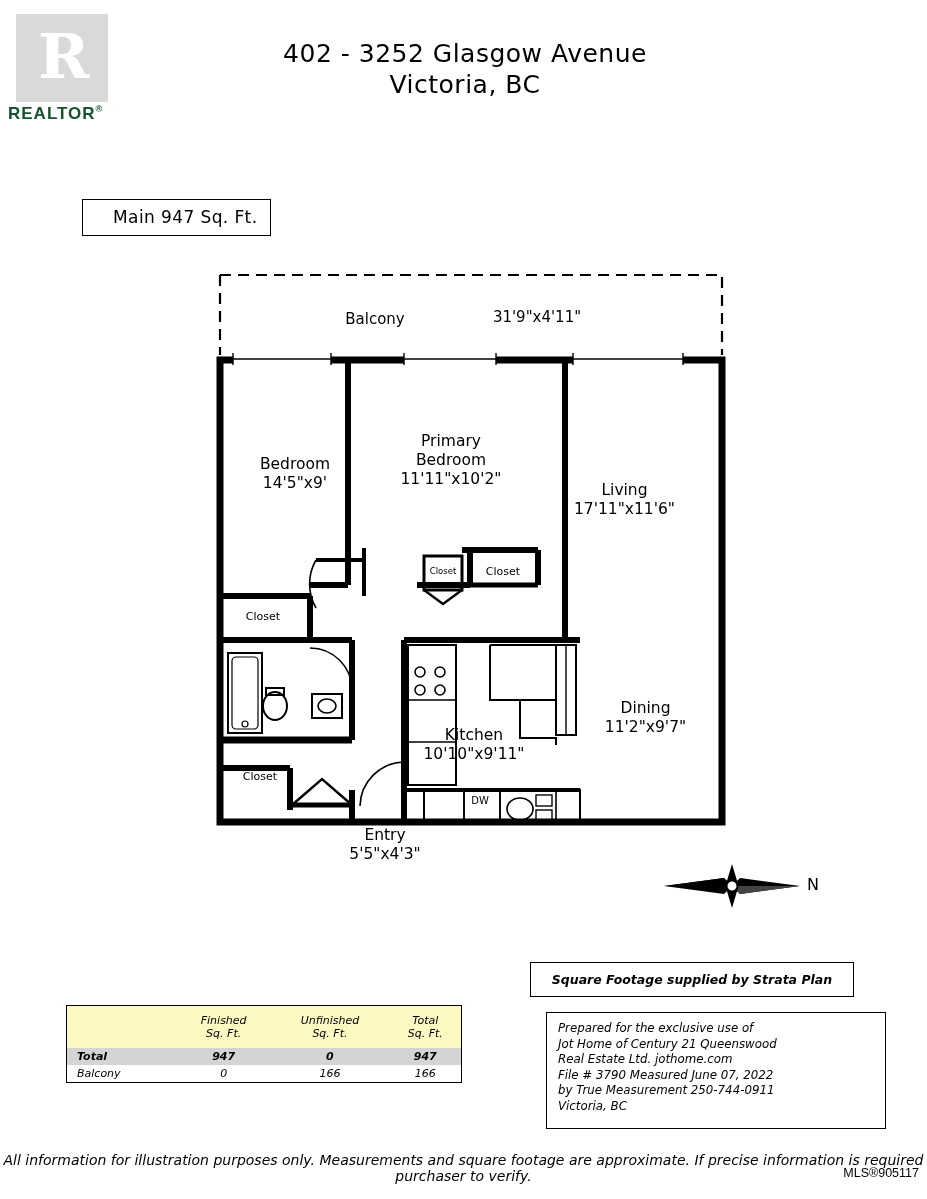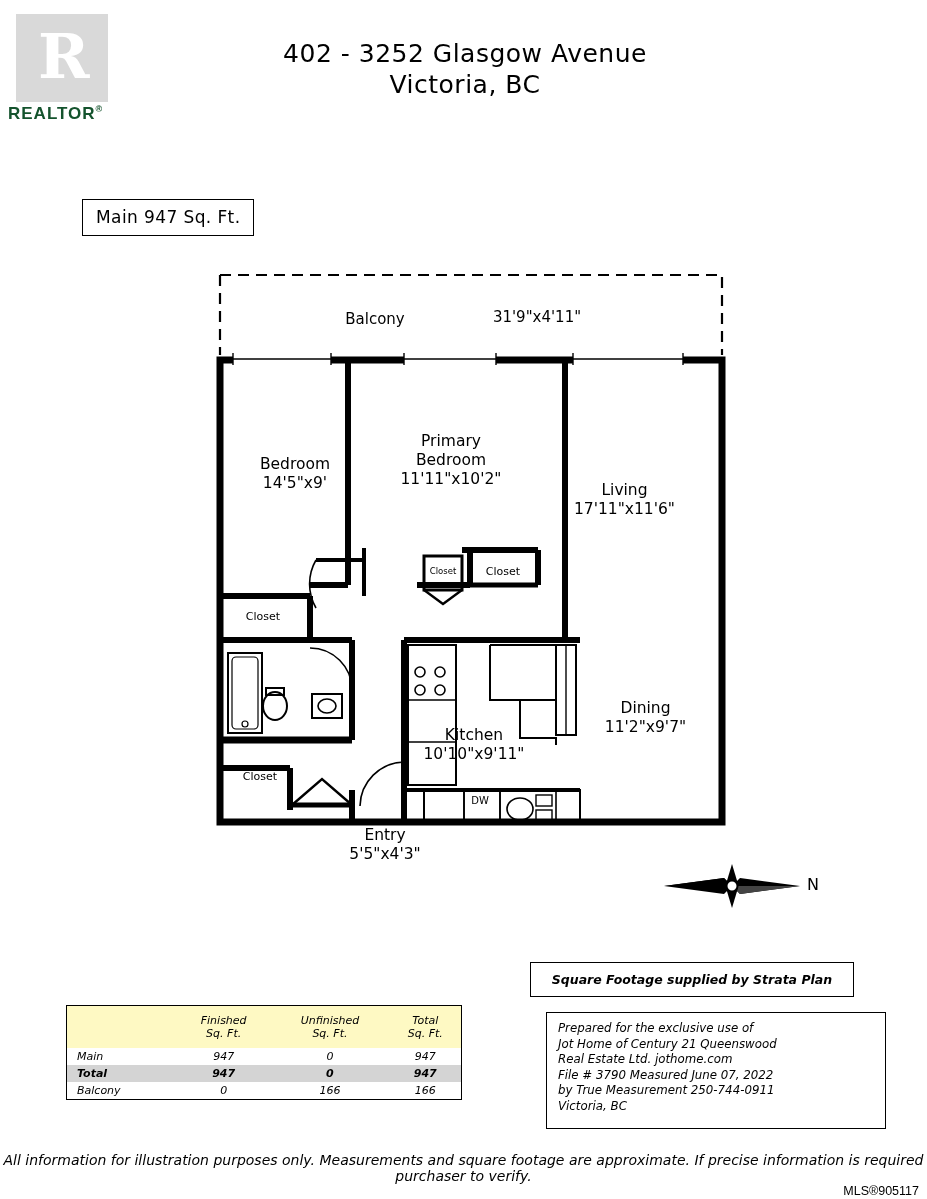--- a/index.html
+++ b/index.html
@@ -43,21 +43,21 @@
     font-family: "DejaVu Sans", sans-serif;
     font-size: 25px;
     line-height: 31px;
     letter-spacing: 0.5px;
   }
 
   
   #main-sqft-box {
     left: 82px; top: 199px;
     border: 1.6px solid #000;
-    padding: 7px 13px 8px 13px;
+    padding: 7px 13px 8px 30px;
     font-size: 17px;
     letter-spacing: 0.4px;
   }
 
   
   #plan { left: 0; top: 0; width: 927px; height: 1199px; }
   #plan svg { display: block; }
 
   .rmlabel {
     text-align: center;
@@ -124,21 +124,21 @@
   #sqft-table tbody tr.total td { background: #d4d4d4; font-weight: bold; }
 
   
   #disclaimer {
     left: 0; top: 1152px; width: 927px;
     text-align: center;
     font-size: 14px;
     font-style: italic;
   }
   #mls {
-    right: 8px; bottom: 1px;
+    right: 8px; bottom: 19px;
     font-size: 12.5px;
     font-family: "Liberation Sans", sans-serif;
   }
 </style>
 </head>
 <body>
 
 <div class="abs" id="realtor-logo">
   <div class="box"></div>
   <div class="rglyph">R</div>
@@ -340,26 +340,20 @@
           <div>Unfinished</div>
           <div>Sq. Ft.</div>
         </th>
         <th>
           <div>Total</div>
           <div>Sq. Ft.</div>
         </th>
       </tr>
     </thead>
     <tbody>
-      <tr>
-        <td class="rowlab">Main</td>
-        <td>947</td>
-        <td>0</td>
-        <td>947</td>
-      </tr>
       <tr class="total">
         <td class="rowlab">Total</td>
         <td>947</td>
         <td>0</td>
         <td>947</td>
       </tr>
       <tr>
         <td class="rowlab">Balcony</td>
         <td>0</td>
         <td>166</td>

